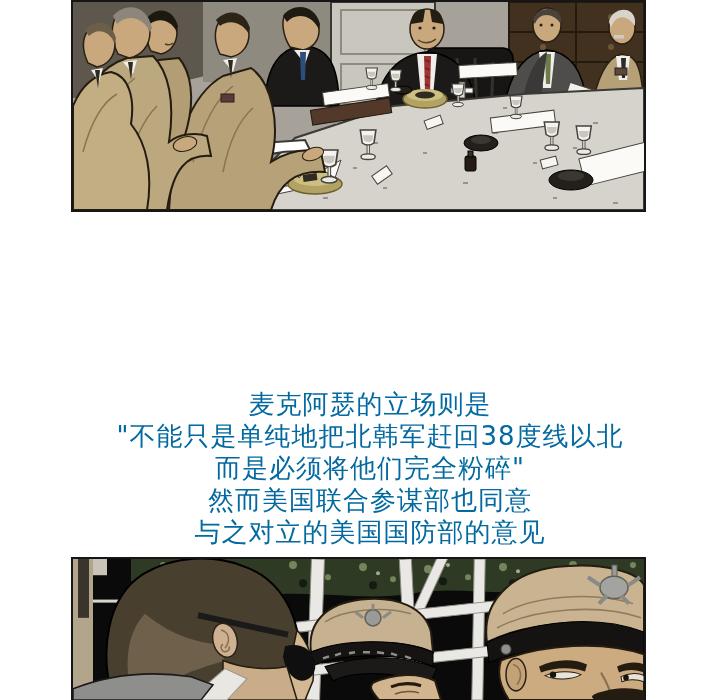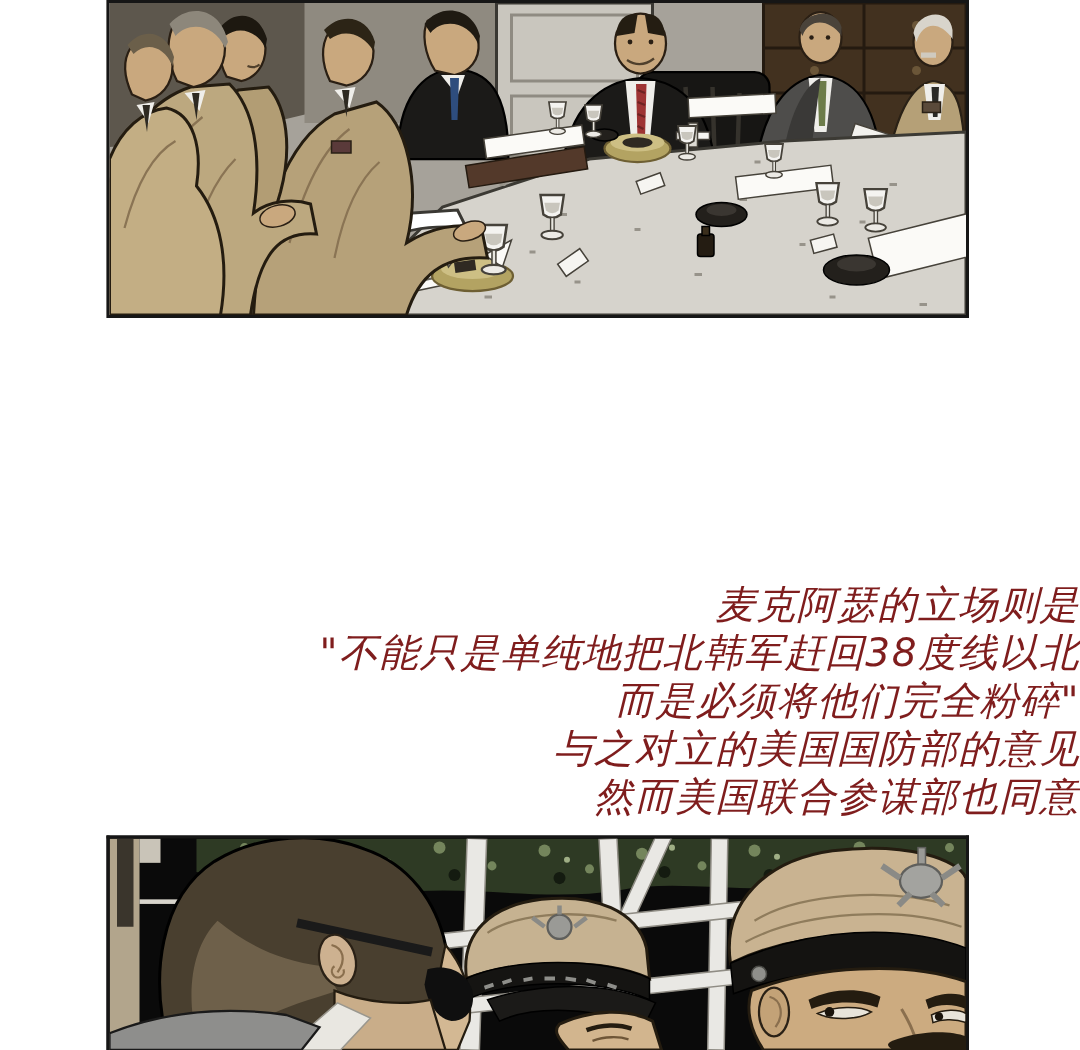--- a/index.html
+++ b/index.html
@@ -10,24 +10,23 @@
   }
   .panel{
     position:absolute;left:71px;width:575px;box-sizing:border-box;
     border:2px solid #161616;background:#a6a29a;overflow:hidden;
   }
   #panel-top{top:0;height:212px;}
   #panel-bottom{top:557px;height:143px;border-bottom:none;background:#0a0a0a;}
   .panel svg{display:block;width:100%;height:100%;}
   #narration{
     position:absolute;top:388px;left:20px;width:700px;
-    text-align:right;color:#7f1d1d;
+    text-align:center;color:#0369a1;
     font-size:26px;line-height:32px;letter-spacing:1px;
     white-space:nowrap;
-    font-style:italic;
   }
   .nline{height:32px;}
 </style>
 </head>
 <body>
 
 <div class="panel" id="panel-top" role="img" aria-label="会议场景：军官与官员围坐在长桌旁">
   <svg viewBox="0 0 571 208" preserveAspectRatio="none">
     <defs>
       <g id="gob">
@@ -229,22 +228,22 @@
       <path d="M22,68 L27,68 L25,86 Z" fill="#2e2a22"></path>
       <path d="M10,150 C18,120 30,100 44,92" stroke="#8a7454" stroke-width="1.5" fill="none"></path>
     </g>
   </svg>
 </div>
 
 <div id="narration">
   <div class="nline">麦克阿瑟的立场则是</div>
   <div class="nline">"不能只是单纯地把北韩军赶回38度线以北</div>
   <div class="nline">而是必须将他们完全粉碎"</div>
+  <div class="nline">然而美国联合参谋部也同意</div>
   <div class="nline">与之对立的美国国防部的意见</div>
-  <div class="nline">然而美国联合参谋部也同意</div>
 </div>
 
 <div class="panel" id="panel-bottom" role="img" aria-label="窗外戴军帽的军官们">
   <svg viewBox="0 0 571 139" preserveAspectRatio="none">
     <rect x="0" y="0" width="571" height="139" fill="#0a0a0a"></rect>
 
     <g>
       <rect x="0" y="0" width="20" height="139" fill="#b2a58c"></rect>
       <rect x="5" y="0" width="11" height="58" fill="#3a352c"></rect>
       <rect x="20" y="0" width="14" height="16" fill="#c9c4b8"></rect>

